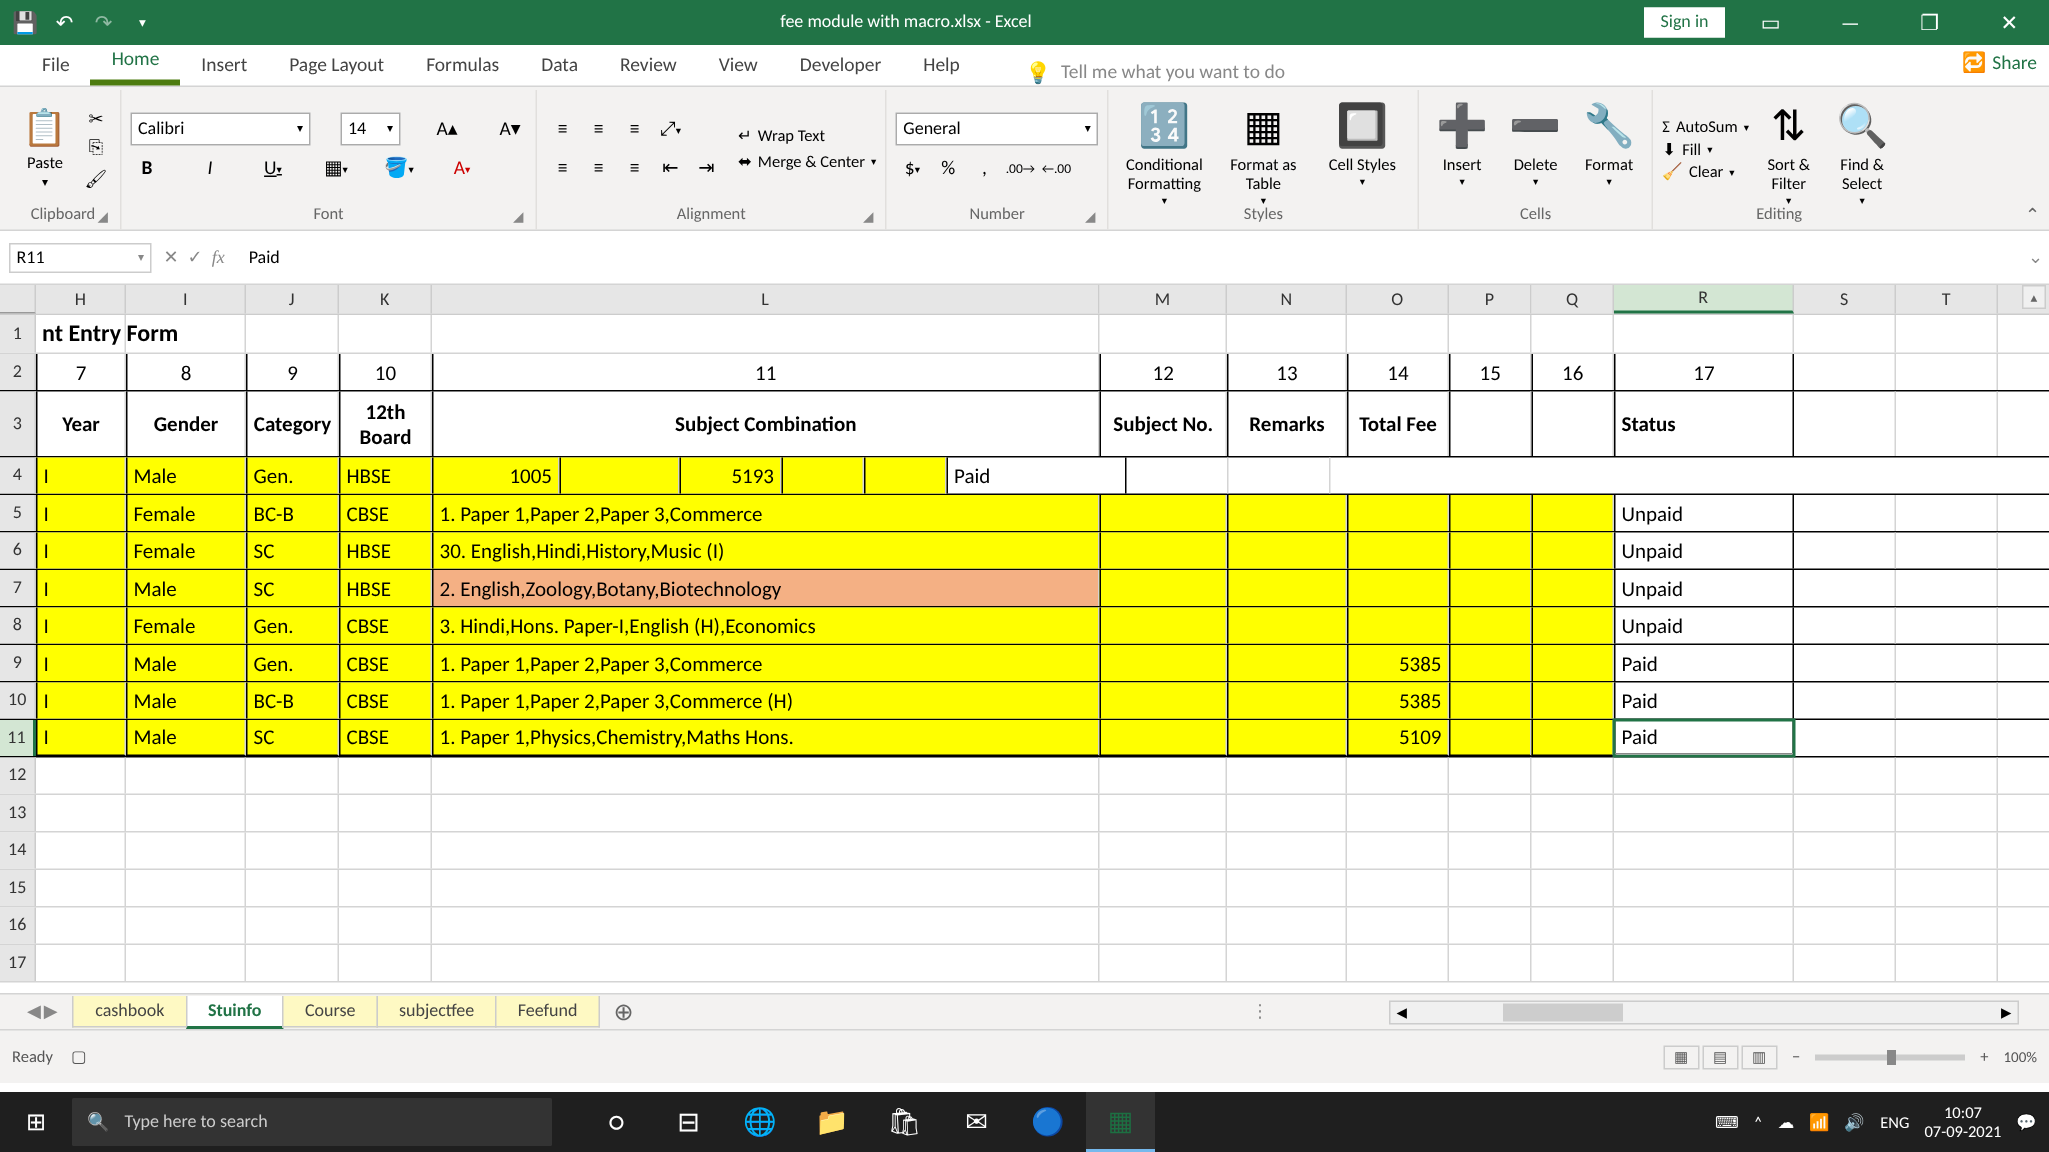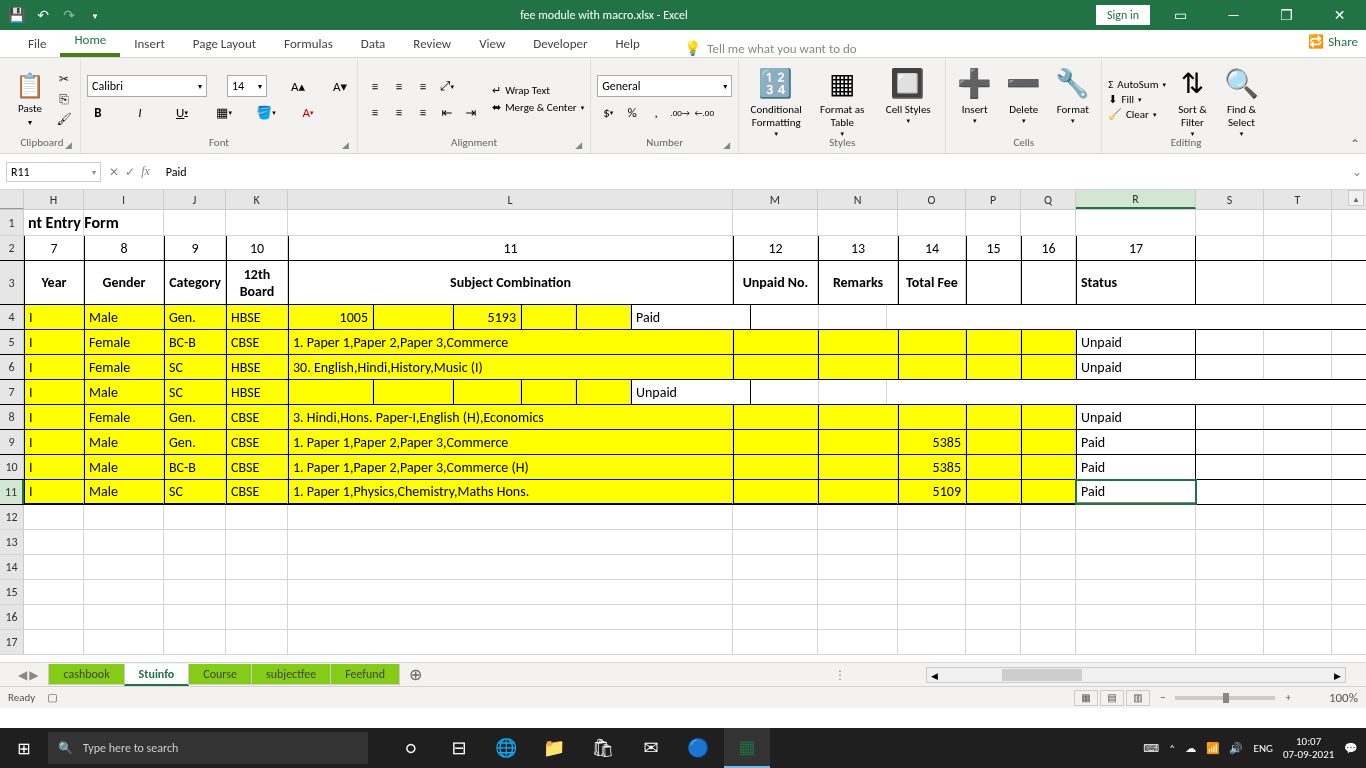--- a/index.html
+++ b/index.html
@@ -92,34 +92,34 @@
 .w-O { width: 68px; }
 .w-P { width: 55px; }
 .w-Q { width: 55px; }
 .w-R { width: 120px; }
 .w-S { width: 68px; }
 .w-T { width: 68px; }
 
 
 .sheet-tabs-bar { height: 24px; display: flex; align-items: center; border-top: 1px solid #d4d4d4; background: #f3f2f1; padding-left: 8px; font-size: 12px; position: relative; }
 .tab-nav { display: flex; gap: 2px; color: #888; padding: 0 10px; }
-.sheet-tab { padding: 3px 14px; border: 1px solid #ccc; border-top: none; background: #84cc16; color: #444; cursor: pointer; margin-right: -1px; }
+.sheet-tab { padding: 3px 14px; border: 1px solid #ccc; border-top: none; background: #fef9c3; color: #444; cursor: pointer; margin-right: -1px; }
 .sheet-tab.active { background: #fff; border-bottom: 2px solid #217346; color: #217346; font-weight: 600; }
 .add-sheet { padding: 0 10px; font-size: 16px; color: #666; }
 .hscroll { position: absolute; right: 20px; bottom: 3px; width: 420px; height: 16px; border: 1px solid #ccc; background: #f0f0f0; display: flex; align-items: center; }
 .hscroll-thumb { width: 80px; height: 12px; background: #cdcdcd; margin-left: 60px; }
 
 
-.status-bar { height: 22px; background: #f3f2f1; border-top: 1px solid #d4d4d4; display: flex; align-items: center; padding: 0 8px; font-size: 11px; color: #555; }
+.status-bar { height: 36px; background: #f3f2f1; border-top: 1px solid #d4d4d4; display: flex; align-items: center; padding: 0 8px; font-size: 11px; color: #555; }
 .status-right { margin-left: auto; display: flex; align-items: center; gap: 10px; }
 .view-btns { display: flex; gap: 2px; }
 .view-btn { width: 24px; height: 16px; border: 1px solid #ccc; display: flex; align-items: center; justify-content: center; font-size: 10px; }
 .zoom-slider { width: 100px; height: 4px; background: #ccc; position: relative; }
 .zoom-thumb { position: absolute; left: 48px; top: -3px; width: 6px; height: 10px; background: #888; }
-.zoom-pct { font-size: 13px; margin-left: 28px; }
+.zoom-pct { font-size: 10px; }
 
 
 .taskbar { position: absolute; bottom: 0; left: 0; right: 0; height: 40px; background: #1f1f1f; display: flex; align-items: center; color: #fff; }
 .start-btn { width: 48px; height: 40px; display: flex; align-items: center; justify-content: center; font-size: 16px; }
 .search-box { background: #333; height: 32px; width: 320px; display: flex; align-items: center; padding: 0 10px; gap: 10px; color: #ccc; border-radius: 1px; }
 .task-icons { display: flex; gap: 2px; margin-left: 20px; }
 .task-icon { width: 46px; height: 40px; display: flex; align-items: center; justify-content: center; font-size: 18px; }
 .task-icon.active { border-bottom: 2px solid #76b9ed; background: #333; }
 .tray { margin-left: auto; display: flex; align-items: center; gap: 10px; padding-right: 8px; font-size: 11px; }
 .tray-time { text-align: center; line-height: 1.2; font-size: 11px; }
@@ -408,21 +408,21 @@
     <div class="cell w-T"></div>
   </div>
 
   <div class="row" style="height:44px;border-bottom-color:#000">
     <div class="row-header">3</div>
     <div class="cell w-H center bold border-l">Year</div>
     <div class="cell w-I center bold border-l">Gender</div>
     <div class="cell w-J center bold border-l" style="white-space:normal;text-align:center">Category</div>
     <div class="cell w-K center bold border-l" style="white-space:normal;text-align:center">12th Board</div>
     <div class="cell w-L center bold border-l">Subject Combination</div>
-    <div class="cell w-M center bold border-l" style="white-space:normal;text-align:center">Unpaid No.</div>
+    <div class="cell w-M center bold border-l" style="white-space:normal;text-align:center">Subject No.</div>
     <div class="cell w-N center bold border-l">Remarks</div>
     <div class="cell w-O center bold border-l" style="white-space:normal;text-align:center">Total Fee</div>
     <div class="cell w-P border-l"></div>
     <div class="cell w-Q border-l"></div>
     <div class="cell w-R bold border-l border-r">Status</div>
     <div class="cell w-S"></div>
     <div class="cell w-T"></div>
   </div>
 
   <div id="data-rows">
@@ -472,20 +472,21 @@
         <div class="cell w-R border-l border-r" style="position:relative">Unpaid</div>
         <div class="cell w-S"></div>
         <div class="cell w-T"></div>
       </div>
       <div class="row" style="border-bottom-color: rgb(0, 0, 0);">
         <div class="row-header">7</div>
         <div class="cell w-H yellow border-l">I</div>
         <div class="cell w-I yellow border-l">Male</div>
         <div class="cell w-J yellow border-l">SC</div>
         <div class="cell w-K yellow border-l">HBSE</div>
+        <div class="cell w-L peach border-l">2. English,Zoology,Botany,Biotechnology</div>
         <div class="cell w-M yellow right border-l"></div>
         <div class="cell w-N yellow border-l"></div>
         <div class="cell w-O yellow right border-l"></div>
         <div class="cell w-P yellow border-l"></div>
         <div class="cell w-Q yellow border-l"></div>
         <div class="cell w-R border-l border-r" style="position:relative">Unpaid</div>
         <div class="cell w-S"></div>
         <div class="cell w-T"></div>
       </div>
       <div class="row" style="border-bottom-color: rgb(0, 0, 0);">

